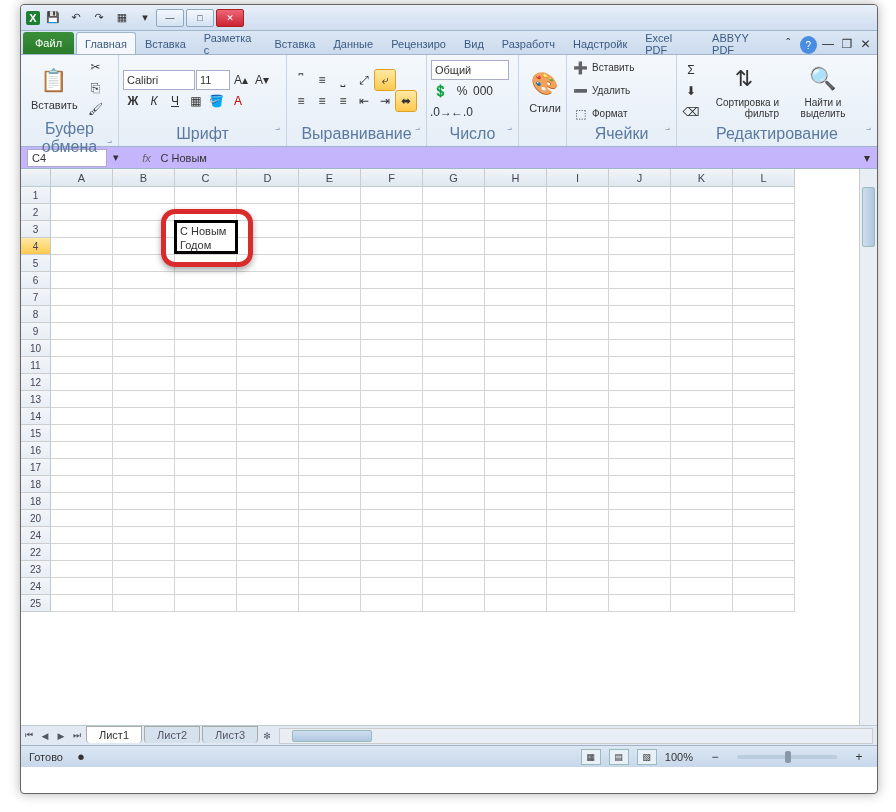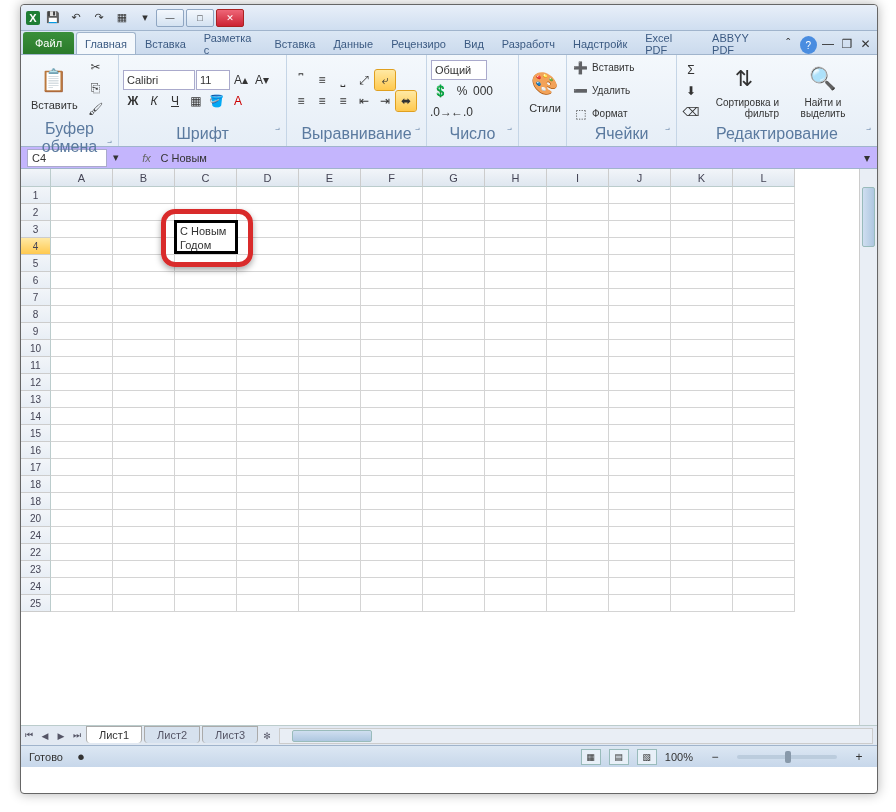--- a/index.html
+++ b/index.html
@@ -169,21 +169,21 @@
           <span class="smbtn hot">⬌</span>
         </div>
       </div>
         </div>
       <div class="rgrp-lbl">Выравнивание</div>
     </div>
 
     <div class="rgrp" style="width:92px">
       <div class="rgrp-body">
           <div class="col">
-        <div class="combo" style="width:56px">Общий</div>
+        <div class="combo" style="width:78px">Общий</div>
         <div class="row">
           <span class="smbtn">💲</span>
           <span class="smbtn">%</span>
           <span class="smbtn">000</span>
         </div>
         <div class="row">
           <span class="smbtn">.0→</span>
           <span class="smbtn">←.0</span>
         </div>
       </div>

